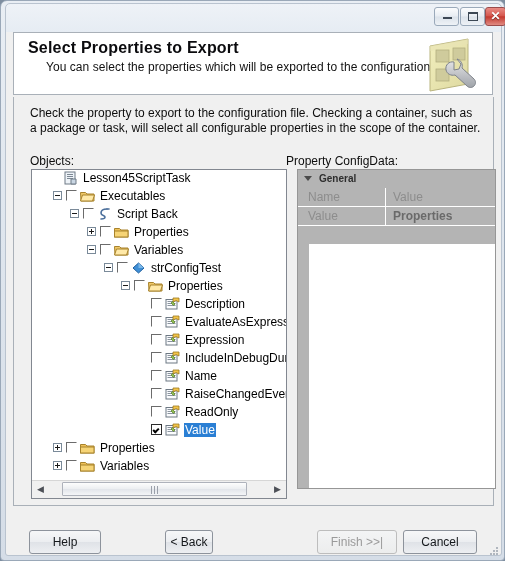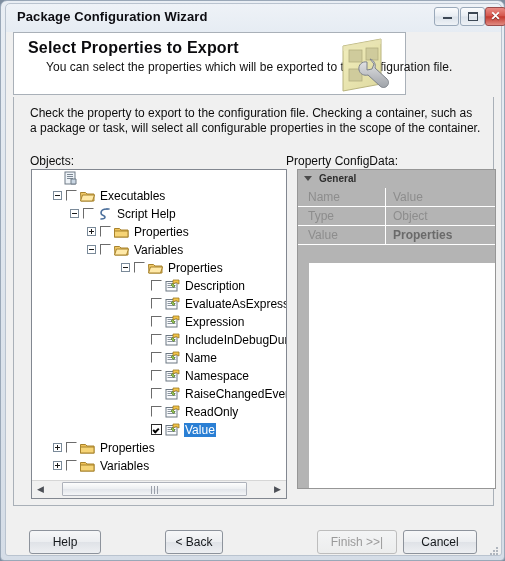--- a/index.html
+++ b/index.html
@@ -49,21 +49,21 @@
     background:linear-gradient(to bottom,#e98b84 0%,#d6584f 45%,#c4392f 52%,#e08b82 100%);
   }
   #btn-close{left:479px;width:21px;}
   #gl-min{left:8px;top:9px;width:9px;height:2px;background:#3c4754;position:absolute;}
   #gl-max{left:7px;top:4px;width:10px;height:9px;border:1px solid #3c4754;border-top-width:2px;position:absolute;box-sizing:border-box;}
   #gl-close{position:absolute;left:0;top:1px;width:100%;text-align:center;
             font-size:12px;font-weight:bold;color:#fff;
             text-shadow:0 1px 0 rgba(0,0,0,.45);font-family:"Liberation Sans",sans-serif;}
   
   #banner{
-    position:absolute;left:12px;top:31px;width:393px;height:63px;
+    position:absolute;left:12px;top:31px;width:480px;height:63px;
     box-sizing:border-box;background:#ffffff;border:1px solid #a9b0b8;
   }
   #banner-title{
     position:absolute;left:14px;top:6px;
     font-size:16px;font-weight:bold;color:#0b0b0e;letter-spacing:0.2px;
   }
   #banner-sub{
     position:absolute;left:32px;top:27px;
     font-size:12px;color:#111;letter-spacing:0.05px;white-space:nowrap;
   }
@@ -186,41 +186,40 @@
   #footer{
     position:absolute;left:12px;top:520px;width:481px;height:44px;
   }
   .btn{
     position:absolute;top:9px;height:24px;box-sizing:border-box;
     font-size:12px;color:#15181c;text-align:center;line-height:22px;
     border:1px solid #8d939c;border-radius:3px;
     background:linear-gradient(to bottom,#f6f7f8 0%,#eceef1 48%,#dfe2e7 50%,#edeff2 100%);
   }
   #btn-help{left:16px;width:72px;}
-  #btn-back{left:152px;width:58px;}
+  #btn-back{left:152px;width:48px;}
   #btn-next{
     left:228px;width:70px;
     border:1px solid #2b89c8;border-radius:3px;
     box-shadow:0 0 0 1px #bfdcf0 inset;
   }
   #btn-finish{left:304px;width:80px;color:#9a9a9a;
     background:linear-gradient(to bottom,#f3f4f5 0%,#eceded 100%);border-color:#bdbdbd;}
   #btn-cancel{left:390px;width:74px;}
   
   #grip{position:absolute;right:4px;bottom:3px;width:10px;height:10px;}
   #grip i{position:absolute;width:2px;height:2px;background:#b0b6be;}
 </style>
 </head>
 <body>
 
 <div id="window">
   <div id="frameInner"></div>
 
   <div id="titlebar">
-    <div id="title-text">Package Configuration Wizard</div>
 
     <div class="winbtn" id="btn-min">
       <span id="gl-min"></span>
     </div>
     <div class="winbtn" id="btn-max">
       <span id="gl-max"></span>
     </div>
     <div class="winbtn" id="btn-close">
       <span id="gl-close">✕</span>
     </div>
@@ -258,37 +257,41 @@
     <div class="panel-label" id="attrs-label">Property ConfigData:</div>
 
     <div id="tree-panel">
       <div id="tree-scroll">
           <div class="trow"><span class="indent" style="width: 4px;"></span><span class="expander none"></span><span class="cbox hidden"></span><span class="ticon"><svg width="15" height="14" viewBox="0 0 15 14">
                 <rect x="2" y="1" width="10" height="12" fill="#eef3f8" stroke="#6f7a86"></rect>
                 <rect x="4" y="3" width="6" height="1" fill="#7c8793"></rect>
                 <rect x="4" y="5" width="6" height="1" fill="#7c8793"></rect>
                 <rect x="4" y="7" width="6" height="1" fill="#7c8793"></rect>
                 <path d="M8 8 l5 0 l0 5 l-5 0z" fill="#c9d6e3" stroke="#6f7a86"></path>
-              </svg></span></div>
+              </svg></span><span class="tlabel">Lesson45ScriptTask</span></div>
           <div class="trow"><span class="indent" style="width: 21px;"></span><span class="expander "></span><span class="cbox "></span><span class="ticon"><svg width="15" height="14" viewBox="0 0 15 14">
                 <path d="M0.5 3.5 h5 l1.5 1.5 h7 v7 h-13 z" fill="#f0c96a" stroke="#a8832c"></path>
                 <path d="M2.5 6 h12 l-2 6 h-12 z" fill="#ffe9a8" stroke="#a8832c"></path>
               </svg></span><span class="tlabel">Executables</span></div>
           <div class="trow"><span class="indent" style="width: 38px;"></span><span class="expander "></span><span class="cbox "></span><span class="ticon"><svg width="15" height="14" viewBox="0 0 15 14">
                 <path d="M10 2 c-4,0 -6,2 -6,4 c0,3 4,2 4,4 c0,2 -2,2 -4,2" fill="none" stroke="#4b6f9b" stroke-width="1.6" stroke-linecap="round"></path>
                 <path d="M10 2 l2 0" stroke="#4b6f9b" stroke-width="1.6" stroke-linecap="round"></path>
-              </svg></span><span class="tlabel">Script Help</span></div>
+              </svg></span><span class="tlabel">Script Back</span></div>
           <div class="trow"><span class="indent" style="width: 55px;"></span><span class="expander plus"></span><span class="cbox "></span><span class="ticon"><svg width="15" height="14" viewBox="0 0 15 14">
                 <path d="M0.5 3.5 h5 l1.5 1.5 h7 v7 h-13.5 z" fill="#f0c25a" stroke="#a8832c"></path>
                 <rect x="0.5" y="6" width="13.5" height="6" fill="#f6d476" stroke="#a8832c"></rect>
               </svg></span><span class="tlabel">Properties</span></div>
           <div class="trow"><span class="indent" style="width: 55px;"></span><span class="expander "></span><span class="cbox "></span><span class="ticon"><svg width="15" height="14" viewBox="0 0 15 14">
                 <path d="M0.5 3.5 h5 l1.5 1.5 h7 v7 h-13 z" fill="#f0c96a" stroke="#a8832c"></path>
                 <path d="M2.5 6 h12 l-2 6 h-12 z" fill="#ffe9a8" stroke="#a8832c"></path>
               </svg></span><span class="tlabel">Variables</span></div>
+          <div class="trow"><span class="indent" style="width: 72px;"></span><span class="expander "></span><span class="cbox "></span><span class="ticon"><svg width="15" height="14" viewBox="0 0 15 14">
+                <polygon points="7.5,2 13,7 7.5,12 2,7" fill="#3f8fd6" stroke="#1f5f9e"></polygon>
+                <polygon points="7.5,2 13,7 7.5,7" fill="#7cb8e8"></polygon>
+              </svg></span><span class="tlabel">strConfigTest</span></div>
           <div class="trow"><span class="indent" style="width: 89px;"></span><span class="expander "></span><span class="cbox "></span><span class="ticon"><svg width="15" height="14" viewBox="0 0 15 14">
                 <path d="M0.5 3.5 h5 l1.5 1.5 h7 v7 h-13 z" fill="#f0c96a" stroke="#a8832c"></path>
                 <path d="M2.5 6 h12 l-2 6 h-12 z" fill="#ffe9a8" stroke="#a8832c"></path>
               </svg></span><span class="tlabel">Properties</span></div>
           <div class="trow"><span class="indent" style="width: 106px;"></span><span class="expander none"></span><span class="cbox "></span><span class="ticon"><svg width="15" height="14" viewBox="0 0 15 14">
                 <rect x="1" y="2.5" width="11" height="9.5" fill="#fbfcfe" stroke="#6d7883"></rect>
                 <rect x="2.5" y="4" width="8" height="1" fill="#8a949f"></rect>
                 <rect x="2.5" y="6" width="8" height="1" fill="#8a949f"></rect>
                 <rect x="2.5" y="8" width="8" height="1" fill="#8a949f"></rect>
                 <path d="M8 1 l6 0 l0 4 l-3 -1.5 l-3 1.5 z" fill="#f3c54a" stroke="#9c7a1f" stroke-width="0.8"></path>
@@ -319,28 +322,20 @@
                 <path d="M7.5 4.5 l2.5 2.5 l-1.5 1.5 l-2.5 -2.5 z" fill="#8fbf4e" stroke="#587a2b" stroke-width="0.7"></path>
               </svg></span><span class="tlabel">IncludeInDebugDump</span></div>
           <div class="trow"><span class="indent" style="width: 106px;"></span><span class="expander none"></span><span class="cbox "></span><span class="ticon"><svg width="15" height="14" viewBox="0 0 15 14">
                 <rect x="1" y="2.5" width="11" height="9.5" fill="#fbfcfe" stroke="#6d7883"></rect>
                 <rect x="2.5" y="4" width="8" height="1" fill="#8a949f"></rect>
                 <rect x="2.5" y="6" width="8" height="1" fill="#8a949f"></rect>
                 <rect x="2.5" y="8" width="8" height="1" fill="#8a949f"></rect>
                 <path d="M8 1 l6 0 l0 4 l-3 -1.5 l-3 1.5 z" fill="#f3c54a" stroke="#9c7a1f" stroke-width="0.8"></path>
                 <path d="M7.5 4.5 l2.5 2.5 l-1.5 1.5 l-2.5 -2.5 z" fill="#8fbf4e" stroke="#587a2b" stroke-width="0.7"></path>
               </svg></span><span class="tlabel">Name</span></div>
-          <div class="trow"><span class="indent" style="width: 106px;"></span><span class="expander none"></span><span class="cbox "></span><span class="ticon"><svg width="15" height="14" viewBox="0 0 15 14">
-                <rect x="1" y="2.5" width="11" height="9.5" fill="#fbfcfe" stroke="#6d7883"></rect>
-                <rect x="2.5" y="4" width="8" height="1" fill="#8a949f"></rect>
-                <rect x="2.5" y="6" width="8" height="1" fill="#8a949f"></rect>
-                <rect x="2.5" y="8" width="8" height="1" fill="#8a949f"></rect>
-                <path d="M8 1 l6 0 l0 4 l-3 -1.5 l-3 1.5 z" fill="#f3c54a" stroke="#9c7a1f" stroke-width="0.8"></path>
-                <path d="M7.5 4.5 l2.5 2.5 l-1.5 1.5 l-2.5 -2.5 z" fill="#8fbf4e" stroke="#587a2b" stroke-width="0.7"></path>
-              </svg></span><span class="tlabel">Namespace</span></div>
           <div class="trow"><span class="indent" style="width: 106px;"></span><span class="expander none"></span><span class="cbox "></span><span class="ticon"><svg width="15" height="14" viewBox="0 0 15 14">
                 <rect x="1" y="2.5" width="11" height="9.5" fill="#fbfcfe" stroke="#6d7883"></rect>
                 <rect x="2.5" y="4" width="8" height="1" fill="#8a949f"></rect>
                 <rect x="2.5" y="6" width="8" height="1" fill="#8a949f"></rect>
                 <rect x="2.5" y="8" width="8" height="1" fill="#8a949f"></rect>
                 <path d="M8 1 l6 0 l0 4 l-3 -1.5 l-3 1.5 z" fill="#f3c54a" stroke="#9c7a1f" stroke-width="0.8"></path>
                 <path d="M7.5 4.5 l2.5 2.5 l-1.5 1.5 l-2.5 -2.5 z" fill="#8fbf4e" stroke="#587a2b" stroke-width="0.7"></path>
               </svg></span><span class="tlabel">RaiseChangedEvent</span></div>
           <div class="trow"><span class="indent" style="width: 106px;"></span><span class="expander none"></span><span class="cbox "></span><span class="ticon"><svg width="15" height="14" viewBox="0 0 15 14">
                 <rect x="1" y="2.5" width="11" height="9.5" fill="#fbfcfe" stroke="#6d7883"></rect>
@@ -385,24 +380,20 @@
       <div id="prop-grid">
         <div class="pg-cat">
           <span class="tri"></span>
           <span class="lbl">General</span>
         </div>
       <div class="pg-row">
             <div class="k">Name</div>
             <div class="v">Value</div>
           </div>
           <div class="pg-row">
-            <div class="k">Type</div>
-            <div class="v">Object</div>
-          </div>
-          <div class="pg-row">
             <div class="k">Value</div>
             <div class="v bold">Properties</div>
           </div>
           <div class="pg-fill"></div>
         </div>
     </div>
   </div>
 
   <div id="footer">
     <div class="btn" id="btn-help">Help</div>

